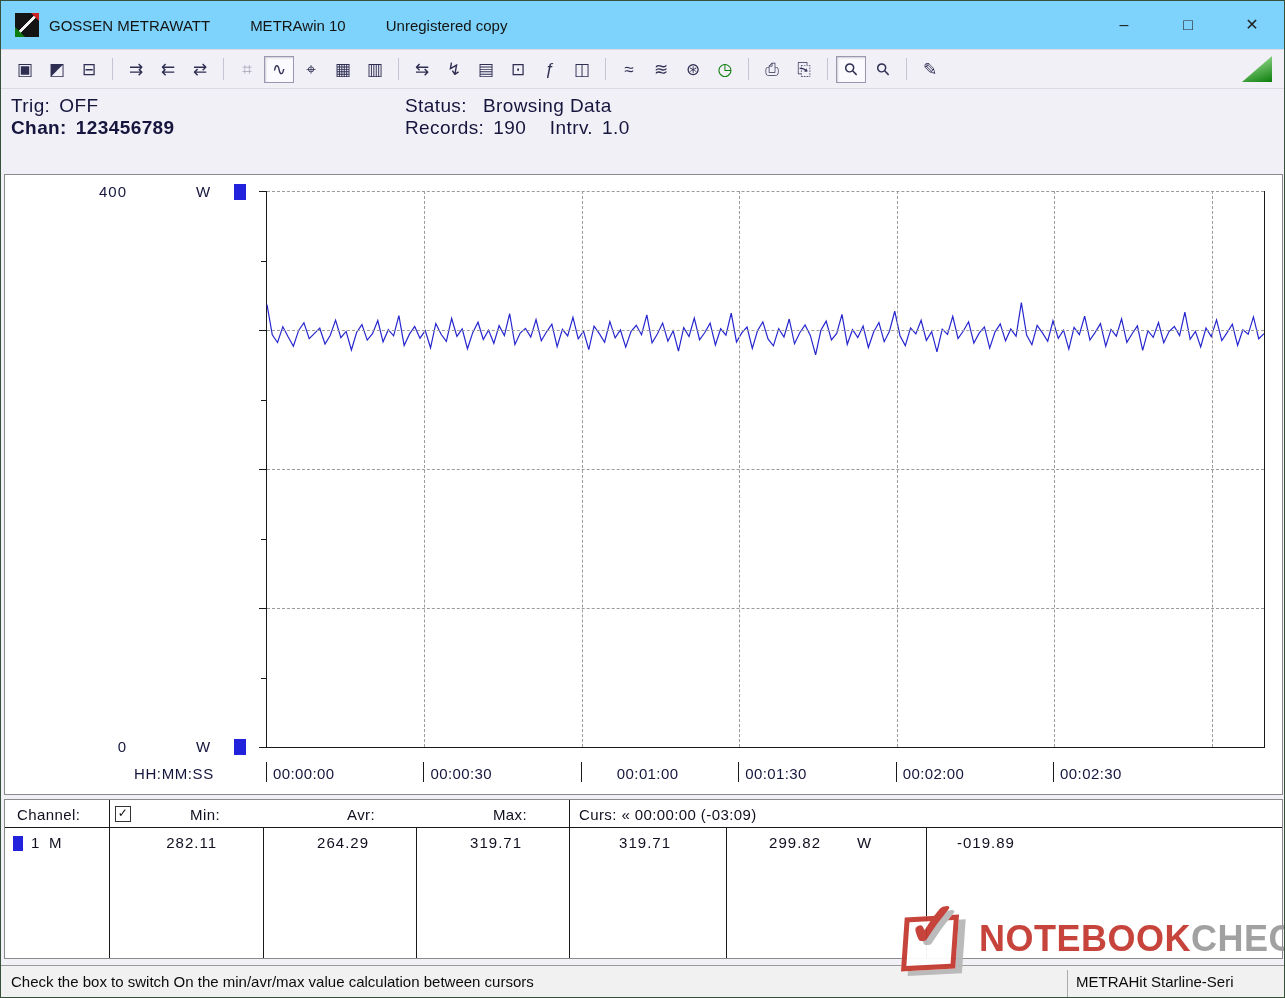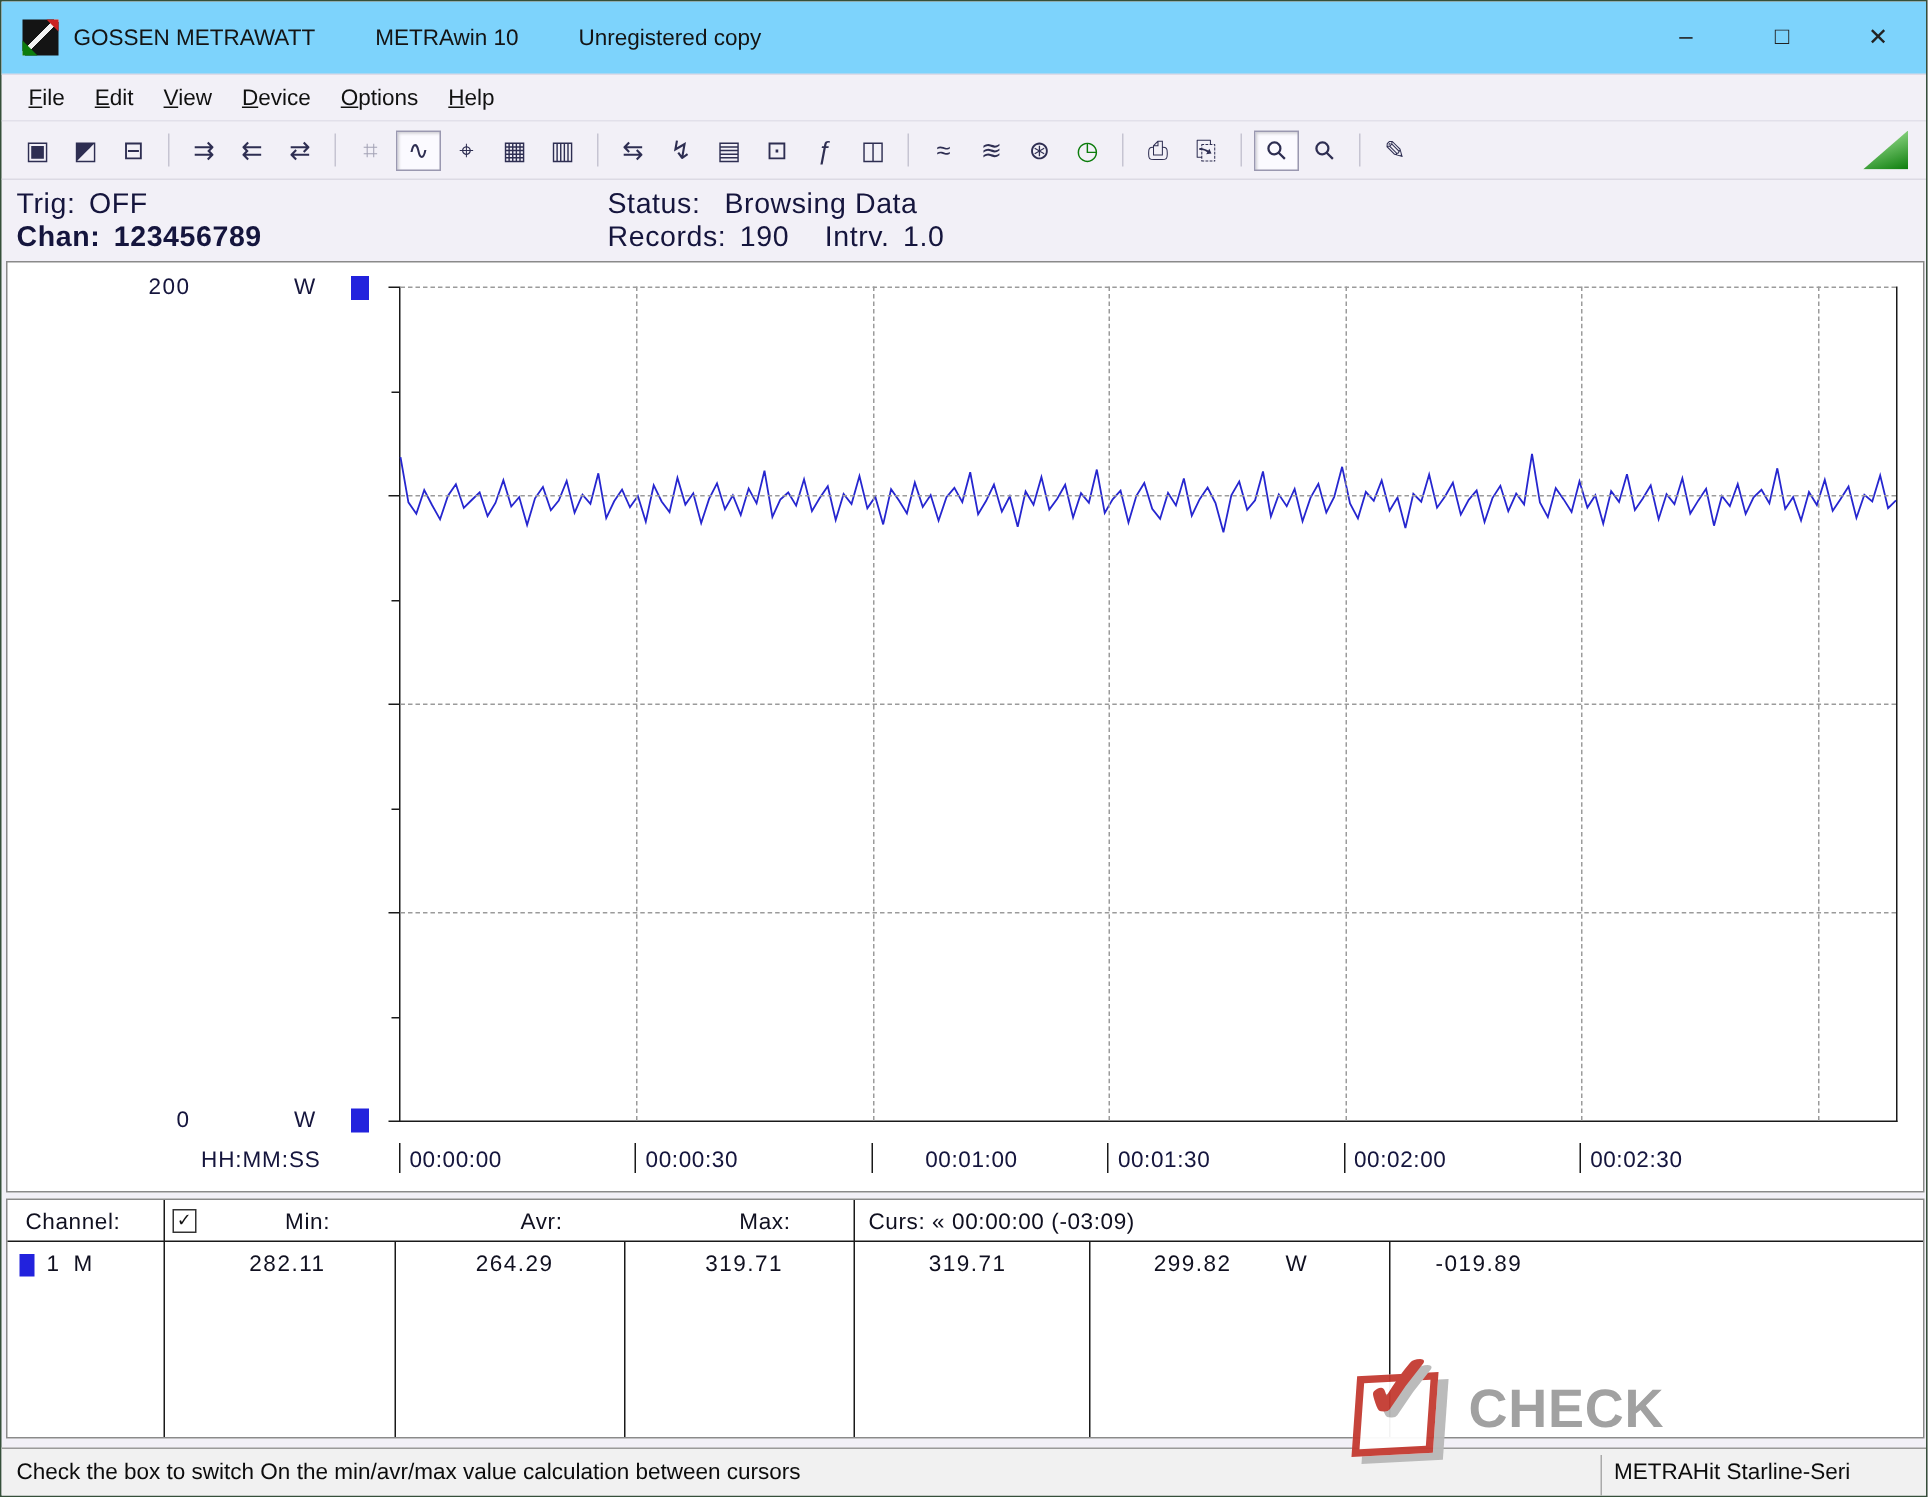--- a/index.html
+++ b/index.html
@@ -78,28 +78,20 @@
     <span class="title-seg ts1">GOSSEN METRAWATT</span>
     <span class="title-seg ts2">METRAwin 10</span>
     <span class="title-seg ts3">Unregistered copy</span>
     <div class="win-controls">
       <div class="win-btn">–</div>
       <div class="win-btn">□</div>
       <div class="win-btn">✕</div>
     </div>
   </div>
 
-  <div class="menubar" id="menubar">
-      <div class="menu-item">File</div>
-      <div class="menu-item">Edit</div>
-      <div class="menu-item">View</div>
-      <div class="menu-item">Device</div>
-      <div class="menu-item">Options</div>
-      <div class="menu-item">Help</div>
-    </div>
 
   <div class="toolbar" id="toolbar">
     <div class="green-triangle"></div>
   <div class="tb-btn">
         <span>▣</span>
       </div>
       <div class="tb-btn">
         <span>◩</span>
       </div>
       <div class="tb-btn">
@@ -193,21 +185,21 @@
     <div class="ip-status">
       <span class="lbl">Status:</span><span>Browsing Data</span>
     </div>
     <div class="ip-records">
       <span class="lbl">Records:</span><span>190</span>
       <span class="ip-intrv"><span class="lbl">Intrv.</span><span>1.0</span></span>
     </div>
   </div>
 
   <div class="chart-panel">
-    <span class="ylab y-val" style="top:8px;">200</span>
+    <span class="ylab y-val" style="top:8px;">400</span>
     <span class="ylab y-unit" style="top:8px;">W</span>
     <span class="swatch js-chcolor" style="left: 229px; top: 9px; background: rgb(34, 34, 221);"></span>
 
     <span class="ylab y-val" style="top:563px;">0</span>
     <span class="ylab y-unit" style="top:563px;">W</span>
     <span class="swatch js-chcolor" style="left: 229px; top: 564px; background: rgb(34, 34, 221);"></span>
 
     <div class="plot" id="plot">
       <svg class="wave" preserveAspectRatio="none" viewBox="0 0 189 400">
         <polyline fill="none" stroke-width="1.2" vector-effect="non-scaling-stroke" points="0,81.80000000000001 1,103.5 2,109 3,97.60000000000002 4,104.89999999999998 5,111.69999999999999 6,100.30000000000001 7,94.80000000000001 8,106.19999999999999 9,102.39999999999998 10,98.69999999999999 11,110.10000000000002 12,103.80000000000001 13,92.89999999999998 14,105.5 15,101 16,114.39999999999998 17,101.60000000000002 18,96.10000000000002 19,107.30000000000001 20,102.69999999999999 21,93.19999999999999 22,108.5 23,99.80000000000001 24,104.19999999999999 25,89.60000000000002 26,111.10000000000002 27,103 28,97.39999999999998 29,105.89999999999998 30,100.5 31,112.80000000000001 32,95.30000000000001 33,103.10000000000002 34,108.19999999999999 35,91.69999999999999 36,104.60000000000002 37,99.19999999999999 38,113.5 39,101.89999999999998 40,94.39999999999998 41,106.80000000000001 42,100.10000000000002 43,109.60000000000002 44,96.89999999999998 45,104 46,88.30000000000001 47,110.5 48,102.19999999999999 49,98.80000000000001 50,105.10000000000002 51,92.5 52,107.69999999999999 53,101.30000000000001 54,95.80000000000001 55,112 56,99.5 57,104.30000000000001 58,90.89999999999998 59,106.39999999999998 60,100.80000000000001 61,114.10000000000002 62,97.19999999999999 63,102.60000000000002 64,108.80000000000001 65,94 66,105.69999999999999 67,100 68,112.30000000000001 69,101.10000000000002 70,96.60000000000002 71,103.39999999999998 72,89.10000000000002 73,109.19999999999999 74,102.89999999999998 75,95 76,108 77,100.60000000000002 78,115.19999999999999 79,98.30000000000001 80,104.69999999999999 81,91.39999999999998 82,107 83,101.80000000000001 84,95.10000000000002 85,110.80000000000001 86,99.10000000000002 87,103.69999999999999 88,87.80000000000001 89,108.60000000000002 90,102.10000000000002 91,97.89999999999998 92,113.19999999999999 93,100.39999999999998 94,94.19999999999999 95,106.60000000000002 96,111.39999999999998 97,99 98,105 99,92.10000000000002 100,109.89999999999998 101,102 102,96.39999999999998 103,103.89999999999998 104,117.89999999999998 105,100.19999999999999 106,93.60000000000002 107,107.10000000000002 108,102.5 109,88.69999999999999 110,110.30000000000001 111,99.69999999999999 112,105.39999999999998 113,97.10000000000002 114,112.60000000000002 115,101.39999999999998 116,94.60000000000002 117,108.39999999999998 118,100.89999999999998 119,86.5 120,104.10000000000002 121,111.19999999999999 122,98.5 123,102.80000000000001 124,93 125,107.5 126,101.19999999999999 127,115.80000000000001 128,99.39999999999998 129,103.19999999999999 130,90.19999999999999 131,106.10000000000002 132,100.69999999999999 133,94.10000000000002 134,109.39999999999998 135,102.30000000000001 136,97.80000000000001 137,113 138,101.5 139,95.60000000000002 140,107.80000000000001 141,99.30000000000001 142,104.5 143,80.30000000000001 144,103.60000000000002 145,110.60000000000002 146,96.69999999999999 147,102.10000000000002 148,108.10000000000002 149,93.39999999999998 150,106 151,100.10000000000002 152,113.80000000000001 153,98.10000000000002 154,103.30000000000001 155,90 156,107.19999999999999 157,101.69999999999999 158,95.39999999999998 159,111.60000000000002 160,99.60000000000002 161,104.39999999999998 162,92 163,108.89999999999998 164,102.69999999999999 165,97 166,114.69999999999999 167,100.5 168,105.30000000000001 169,94.69999999999999 170,109.10000000000002 171,101.10000000000002 172,97.5 173,104 174,87.19999999999999 175,106.69999999999999 176,101 177,112.19999999999999 178,98.60000000000002 179,104.80000000000001 180,92.69999999999999 181,107.60000000000002 182,101.89999999999998 183,95.89999999999998 184,111 185,99.89999999999998 186,103.10000000000002 187,90.60000000000002 188,106.30000000000001 189,102.60000000000002" stroke="#2626cf"></polyline>
@@ -294,16 +286,17 @@
     <span class="sb-hint">Check the box to switch On the min/avr/max value calculation between cursors</span>
     <div class="sb-div"></div>
     <span class="sb-device">METRAHit Starline-Seri</span>
   </div>
 
   <div class="watermark">
     <div class="wm-logo">
       <div class="wm-sq"></div>
       <div class="wm-check">✓</div>
     </div>
+    <span class="wm-t" id="wm1" style="color: rgb(196, 58, 49);">NOTEBOOK</span>
     <span class="wm-t" id="wm2" style="color: rgb(156, 156, 156);">CHECK</span>
   </div>
 
 </div>
 
 </body></html>

